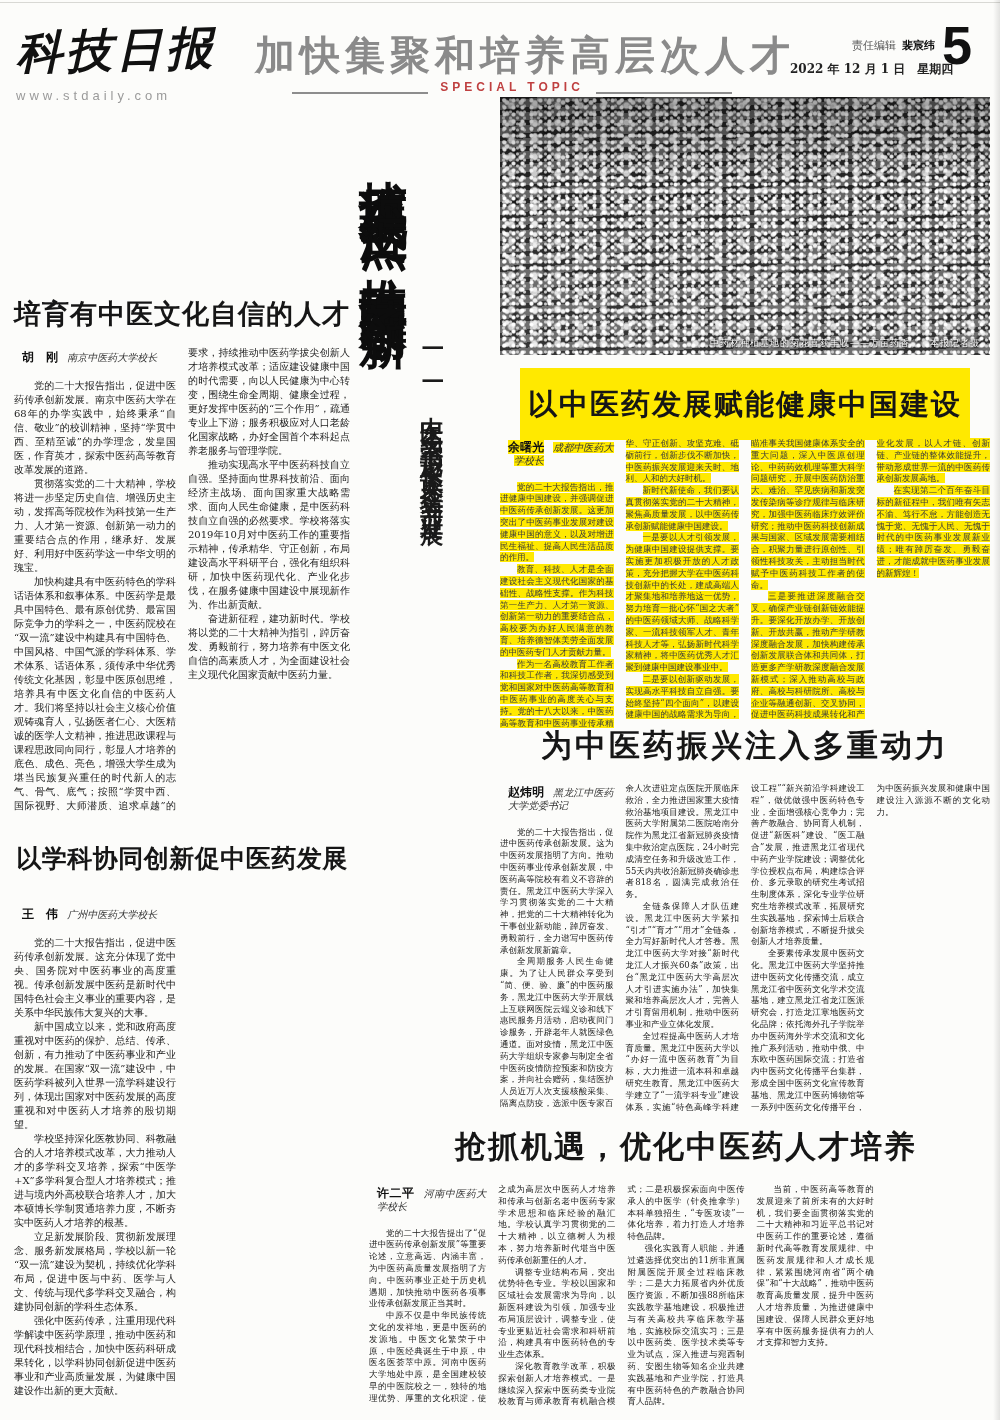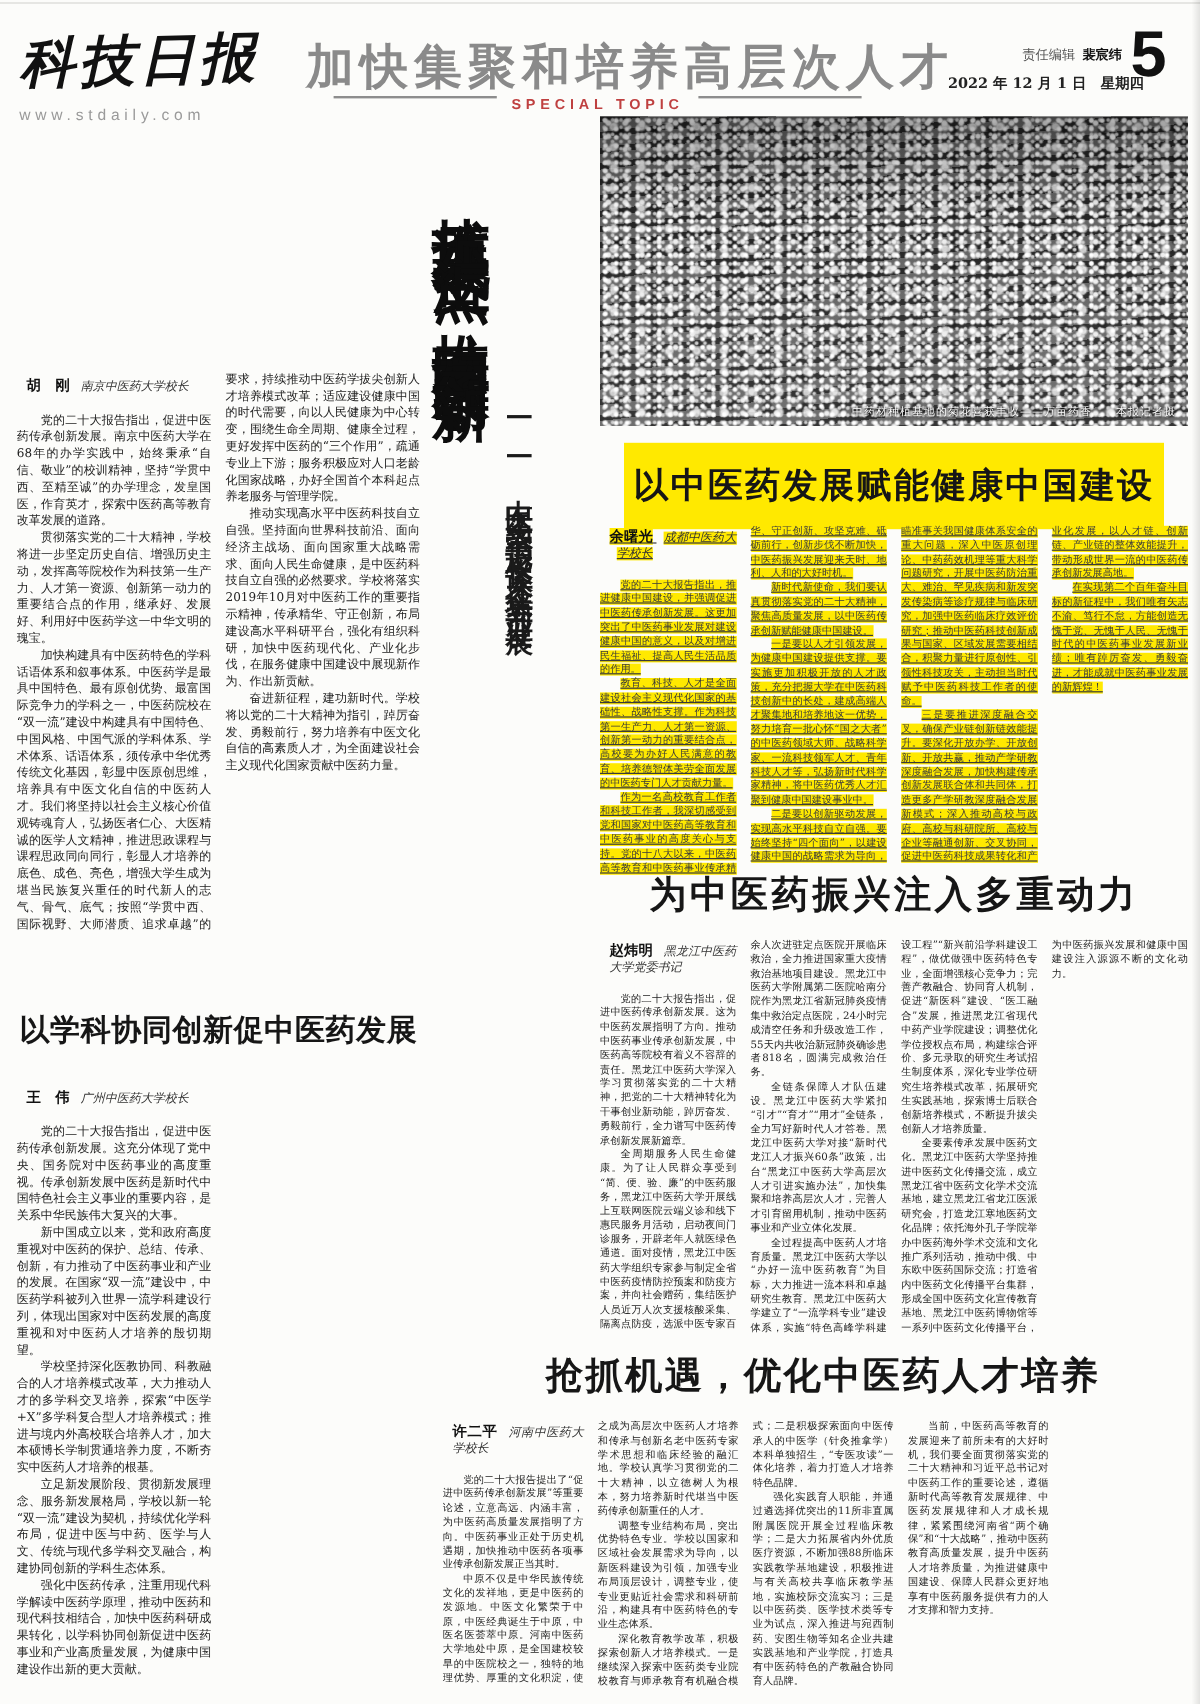--- a/index.html
+++ b/index.html
@@ -9,21 +9,21 @@
 
   
   .logo{position:absolute;left:16px;top:20px;width:230px;text-align:left;}
   .logo .cn{font-family:"DejaVu Serif",serif;font-size:46px;font-weight:bold;font-style:italic;
             letter-spacing:4px;color:#111;transform:rotate(-1.5deg);display:inline-block;}
   .logo .url{display:block;margin-top:6px;font-family:"Liberation Sans",sans-serif;font-size:13px;
              letter-spacing:4px;color:#9a9a9a;}
   .banner{position:absolute;left:255px;top:28px;width:500px;text-align:center;
           font-family:"Liberation Sans",sans-serif;font-weight:900;font-size:40px;
           color:#8a8a8a;letter-spacing:5px;white-space:nowrap;}
-  .special{position:absolute;left:278px;top:80px;width:440px;display:flex;align-items:flex-start;}
+  .special{position:absolute;left:292px;top:80px;width:440px;display:flex;align-items:flex-end;}
   .special .rule{flex:1;height:2px;background:#8d8d8d;}
   .special .st{margin:0 12px;font-family:"Liberation Sans",sans-serif;font-weight:bold;
                font-size:12px;letter-spacing:4px;color:#bf4040;white-space:nowrap;}
   .edinfo{position:absolute;left:790px;top:38px;width:145px;text-align:right;
           font-family:"DejaVu Serif",serif;}
   .edinfo .row1{font-size:11px;color:#555;}
   .edinfo .row1 b{color:#111;margin-left:6px;}
   .edinfo .row2{margin-top:8px;font-size:12px;color:#222;font-weight:bold;white-space:nowrap;}
   .pageno{position:absolute;left:942px;top:18px;font-family:"Liberation Sans",sans-serif;
           font-weight:900;font-size:54px;color:#111;line-height:1;}
@@ -75,21 +75,21 @@
          background-size:9px 7px,14px 11px,7px 6px,23px 17px,31px 23px,100% 100%;}
   .photo .shade{position:absolute;inset:0;background:linear-gradient(to bottom,rgba(0,0,0,.32),rgba(0,0,0,0) 34%,rgba(255,255,255,.07) 78%);}
   .photo .cap{position:absolute;right:10px;bottom:5px;color:#fff;font-size:9px;letter-spacing:1px;
               text-shadow:0 0 3px #000,0 1px 2px #000;font-family:"DejaVu Serif",serif;}
 
   
   .art-funeng{left:500px;top:385px;width:490px;}
   .art-funeng h2{font-size:29px;letter-spacing:2px;}
   .art-funeng h2 .hl{padding:20px 8px;}
   .art-funeng .cols{margin-top:13px;height:294px;column-count:4;column-gap:12px;
-                    font-size:8.5px;line-height:11.8px;color:#3a3a3a;text-decoration:underline;}
+                    font-size:8.5px;line-height:11.8px;color:#3a3a3a;}
   .hl{background:#ffe900;box-decoration-break:clone;-webkit-box-decoration-break:clone;}
 
   
   .art-zhenxing{left:500px;top:725px;width:490px;}
   .art-zhenxing h2{font-size:31px;letter-spacing:3px;}
   .art-zhenxing .cols{margin-top:16px;height:336px;column-count:4;column-gap:12px;
                       font-size:8.5px;line-height:11.8px;}
 
   
   .art-jiyu{left:356px;top:1126px;width:634px;margin-left:13px;}
@@ -117,20 +117,21 @@
     <span class="rule"></span>
   </div>
   <div class="edinfo">
     <div class="row1"><span>责任编辑</span><b>裴宸纬</b></div>
     <div class="row2">2022 年 12 月 1 日　星期四</div>
   </div>
   <div class="pageno">5</div>
 
 
   <div class="art art-peiyu">
+    <h2>培育有中医文化自信的人才</h2>
     <div class="cols">
       <span class="byline">
         <span class="nm">胡　刚</span>
         <span class="af">南京中医药大学校长</span>
       </span>
       <div>
           <p><span>党的二十大报告指出，促进中医药传承创新发展。南京中医药大学在68年的办学实践中，始终秉承“自信、敬业”的校训精神，坚持“学贯中西、至精至诚”的办学理念，发皇国医，作育英才，探索中医药高等教育改革发展的道路。</span></p>
           <p><span>贯彻落实党的二十大精神，学校将进一步坚定历史自信、增强历史主动，发挥高等院校作为科技第一生产力、人才第一资源、创新第一动力的重要结合点的作用，继承好、发展好、利用好中医药学这一中华文明的瑰宝。</span></p>
           <p><span>加快构建具有中医药特色的学科话语体系和叙事体系。中医药学是最具中国特色、最有原创优势、最富国际竞争力的学科之一，中医药院校在“双一流”建设中构建具有中国特色、中国风格、中国气派的学科体系、学术体系、话语体系，须传承中华优秀传统文化基因，彰显中医原创思维，培养具有中医文化自信的中医药人才。我们将坚持以社会主义核心价值观铸魂育人，弘扬医者仁心、大医精诚的医学人文精神，推进思政课程与课程思政同向同行，彰显人才培养的底色、成色、亮色，增强大学生成为堪当民族复兴重任的时代新人的志气、骨气、底气；按照“学贯中西、国际视野、大师潜质、追求卓越”的要求，持续推动中医药学拔尖创新人才培养模式改革；适应建设健康中国的时代需要，向以人民健康为中心转变，围绕生命全周期、健康全过程，更好发挥中医药的“三个作用”，疏通专业上下游；服务积极应对人口老龄化国家战略，办好全国首个本科起点养老服务与管理学院。</span></p>
           <p><span>推动实现高水平中医药科技自立自强。坚持面向世界科技前沿、面向经济主战场、面向国家重大战略需求、面向人民生命健康，是中医药科技自立自强的必然要求。学校将落实2019年10月对中医药工作的重要指示精神，传承精华、守正创新，布局建设高水平科研平台，强化有组织科研，加快中医药现代化、产业化步伐，在服务健康中国建设中展现新作为、作出新贡献。</span></p>

